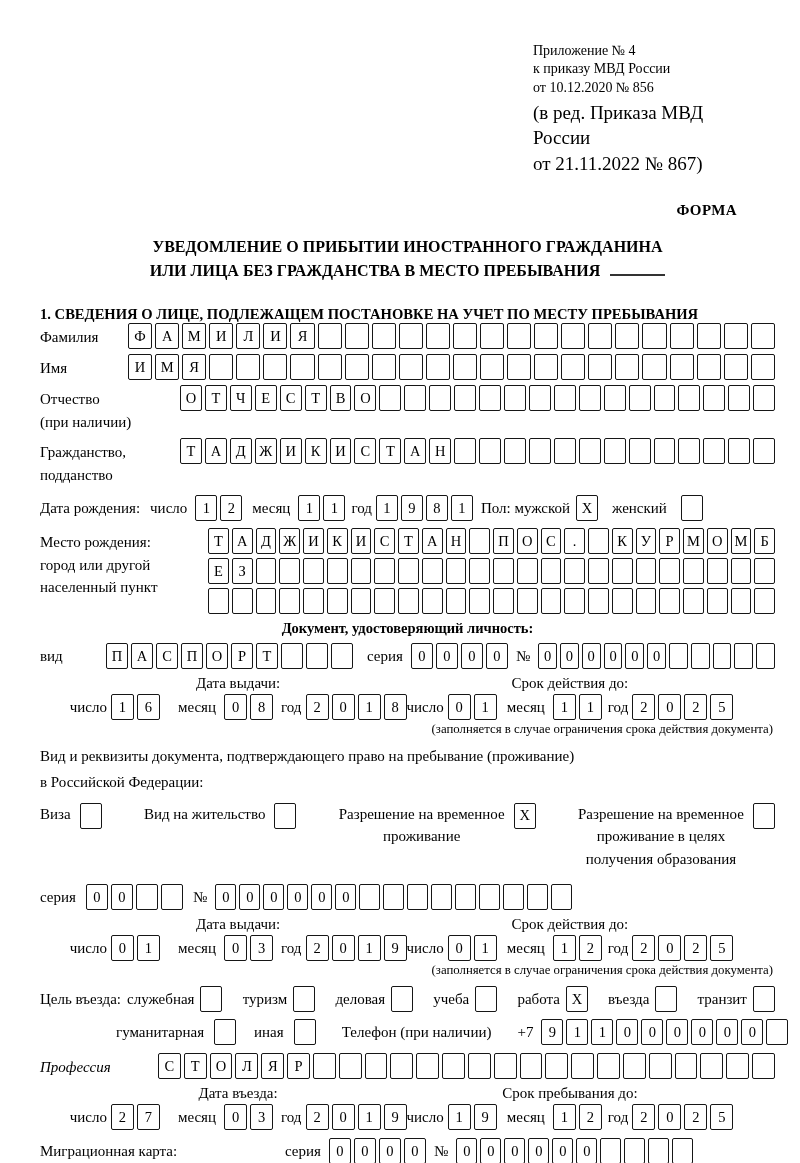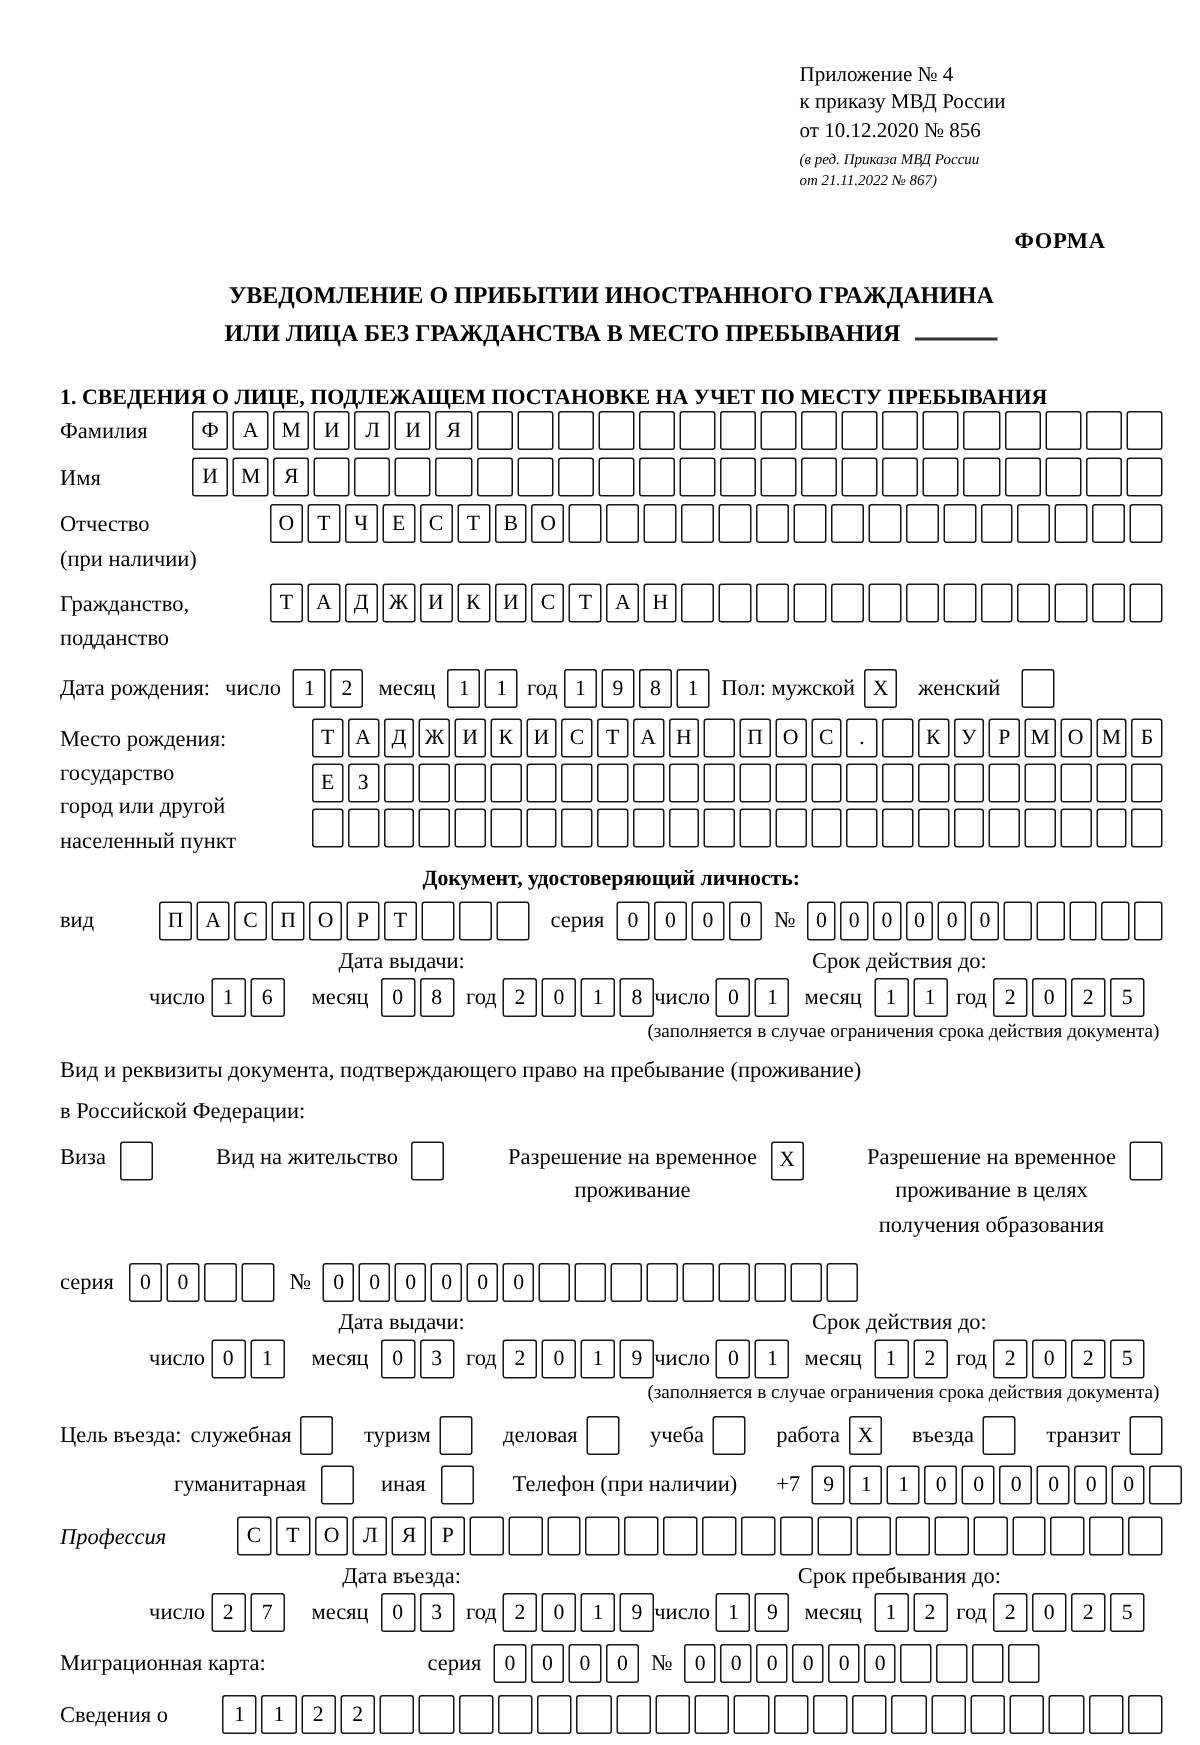--- a/index.html
+++ b/index.html
@@ -6,21 +6,21 @@
   html,body { background:#ffffff; }
   .page {
     width:800px; min-height:1163px; background:#fff; color:#000;
     font-family:"Liberation Serif","DejaVu Serif",serif;
     padding:42px 25px 20px 40px; position:relative; overflow:hidden;
   }
   
   .hdr { display:flex; justify-content:flex-end; }
   .hdr-block { width:192px; margin-right:50px; }
   .hdr-lines { font-size:14px; line-height:1.32; }
-  .hdr-sub { font-size:10px; line-height:1.32; margin-top:3px;font-style:italic; }
+  .hdr-sub { font-size:19px; line-height:1.32; margin-top:3px; }
   .forma { text-align:right; font-weight:bold; font-size:15px; margin:26px 38px 0 0; letter-spacing:.4px; }
   
   .title { text-align:center; font-weight:bold; font-size:16px; line-height:1.55; margin-top:16px; }
   .blank { display:inline-block; width:55px; border-bottom:2px solid #333; margin-left:10px; vertical-align:baseline; }
   .sec { font-weight:bold; font-size:14.6px; margin-top:22px; }
   
   .frow { display:flex; align-items:flex-start; margin-bottom:5px; }
   .flabel { font-size:15px; line-height:1.5; padding-top:3px; flex:0 0 auto; }
   .w88 { width:88px; } .w140 { width:140px; } .w165 { width:168px; } .w115 { width:118px;font-style:italic; } .w105 { width:108px; }
   .stack { flex:1; display:flex; flex-direction:column; gap:4px; }
@@ -32,21 +32,21 @@
   }
   .cells.grow .cell { flex:1 1 0; width:auto; min-width:0; }
   .cells.n21 .cell { width:21px; }
   
   .iline { display:flex; align-items:center; font-size:15px; margin-bottom:6px; }
   .iline .lbl { white-space:nowrap; }
   .ml4{margin-left:4px;} .ml6{margin-left:6px;} .ml8{margin-left:8px;} .ml10{margin-left:10px;}
   .ml14{margin-left:14px;} .ml18{margin-left:18px;} .ml26{margin-left:26px;}
   .center-bold { text-align:center; font-weight:bold; font-size:14.5px; margin:6px 0 6px 0; }
   
-  .dr { display:flex; justify-content:flex-end; margin-top:2px; padding-right:12px; }
+  .dr { display:flex; justify-content:center; margin-top:2px; padding-right:12px; }
   .dhead { text-align:center; font-size:15px; margin-bottom:2px; }
   .dline { display:flex; align-items:center; font-size:15px; }
   .dline .cell { width:23px; }
   .dnote { text-align:right; font-size:12.8px; margin:2px 2px 8px 0; }
   .para { font-size:15px; line-height:1.55; }
   
   .optrow { display:flex; justify-content:space-between; align-items:flex-start; font-size:15px; margin:8px 0 14px 0; }
   .opt { display:flex; align-items:flex-start; }
   .opt .olabel { text-align:center; line-height:1.5; }
   .opt .cells { margin-left:9px; margin-top:0; }
@@ -232,21 +232,20 @@
       </div>
     <span class="lbl ml14">женский</span>
     <div class="cells ml14">
         <span class="cell"></span>
       </div>
   </div>
 
   <div class="frow" style="margin-top:7px;">
     <div class="flabel w165">
         <div>Место рождения:</div>
-        <div>государство</div>
         <div>город или другой</div>
         <div>населенный пункт</div>
       </div>
     <div class="stack">
       <div class="cells grow">
           <span class="cell">Т</span>
           <span class="cell">А</span>
           <span class="cell">Д</span>
           <span class="cell">Ж</span>
           <span class="cell">И</span>

